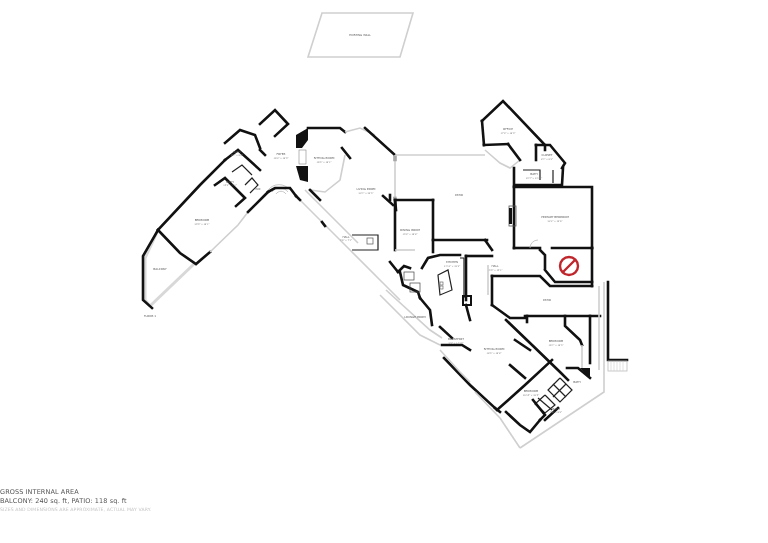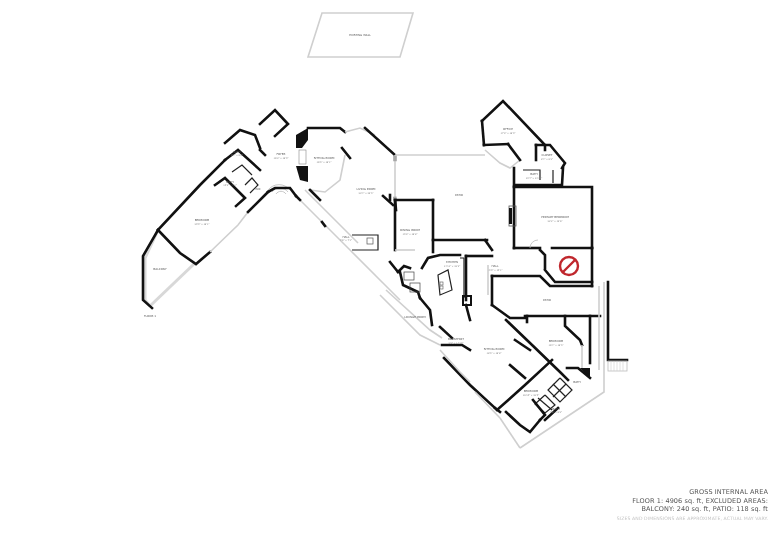--- a/index.html
+++ b/index.html
@@ -5,21 +5,21 @@
   html, body { margin:0; padding:0; background:#ffffff; }
   body { width:768px; height:543px; position:relative; overflow:hidden; font-family:"DejaVu Sans", sans-serif; }
   #plan { position:absolute; left:0; top:0; width:768px; height:543px; }
   .w { stroke:#111; stroke-width:2.6; fill:none; stroke-linecap:square; stroke-linejoin:miter; }
   .t { stroke:#222; stroke-width:1.2; fill:none; }
   .g { stroke:#cfcfcf; stroke-width:1.6; fill:none; }
   .gl { stroke:#d8d8d8; stroke-width:3; fill:none; }
   .door { stroke:#bbb; stroke-width:0.8; fill:none; }
   .lbl { font-family:"DejaVu Sans", sans-serif; font-size:2.8px; fill:#555; text-anchor:middle; }
   .dim { font-family:"DejaVu Sans", sans-serif; font-size:2.3px; fill:#888; text-anchor:middle; }
-  .summary { position:absolute; left:0; width:768px; text-align:right; color:#555; font-family:"DejaVu Sans", sans-serif; }
+  .summary { position:absolute; left:0; width:768px; text-align:left; color:#555; font-family:"DejaVu Sans", sans-serif; }
   .summary .line { font-size:6.5px; line-height:8.5px; letter-spacing:0.1px; }
   .summary .note { font-size:4.6px; color:#c4c4c4; margin-top:2px; letter-spacing:0.1px; }
 </style>
 </head>
 <body>
 
 <svg id="plan" viewBox="0 0 768 543" xmlns="http://www.w3.org/2000/svg">
 
   <g>
     <polygon class="g" points="322,13 413,13 400,57 308,57"></polygon>
@@ -244,16 +244,15 @@
     <polyline class="w" points="390,262 398,272"></polyline>
     <polyline class="w" points="420,298 430,310 432,325"></polyline>
     <polyline class="w" points="466,305 470,320"></polyline>
     <polyline class="w" points="485,240 492,250"></polyline>
     <polyline class="w" points="508,144 520,160"></polyline>
   </g>
 </svg>
 
 <div class="summary" style="top:488px;">
   <div class="line">GROSS INTERNAL AREA</div>
-  <div class="line">FLOOR 1: 4906 sq. ft, EXCLUDED AREAS:</div>
   <div class="line">BALCONY: 240 sq. ft, PATIO: 118 sq. ft</div>
   <div class="note">SIZES AND DIMENSIONS ARE APPROXIMATE, ACTUAL MAY VARY.</div>
 </div>
 
 </body></html>

